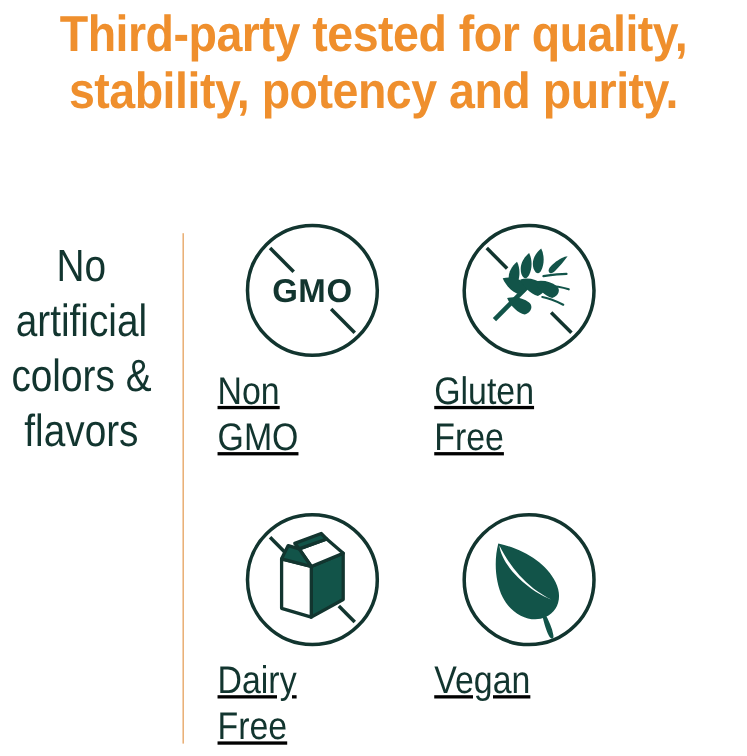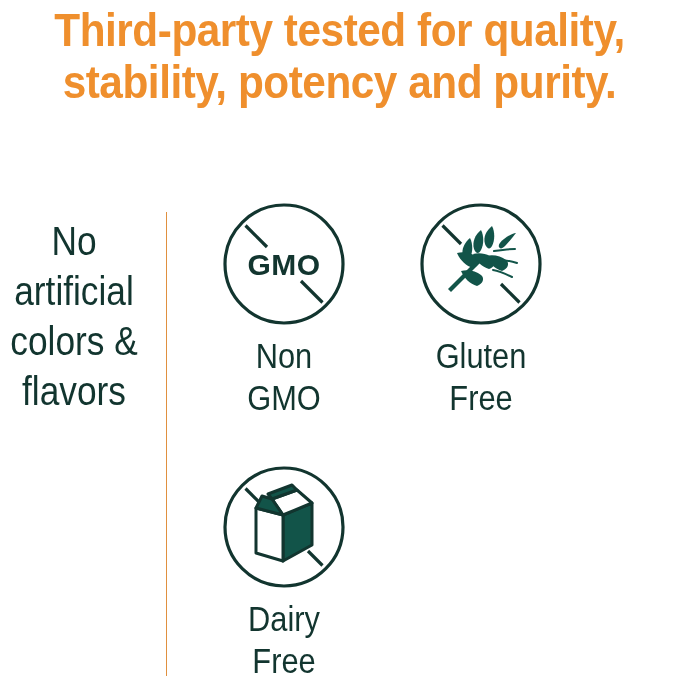--- a/index.html
+++ b/index.html
@@ -70,21 +70,21 @@
   .badge-grid {
     position: absolute;
     left: 186px;
     top: 200px;
     width: 470px;
     height: 487px;
   }
   .badge {
     position: absolute;
     width: 196px;
-    text-align: center;
+    text-decoration: underline;
   }
   .badge-r1 { top: 0px; }
   .badge-r2 { top: 263px; }
   .badge-c1 { left: 0px; }
   .badge-c2 { left: 197px; }
 
   .badge-icon {
     display: block;
     margin: 0 auto;
     width: 128px;
@@ -185,14 +185,38 @@
 
         <path d="M52 36 L77 27 L72 22 L48 31 Z" fill="#125449" stroke="#12352f" stroke-width="3" stroke-linejoin="round"></path>
       </g>
     </svg>
     <div class="badge-label">
       <span class="lbl-line">Dairy</span>
       <span class="lbl-line">Free</span>
     </div>
   </div>
 
+  <div class="badge badge-r2 badge-c2">
+    <svg class="badge-icon" viewBox="0 0 128 128">
+      <circle cx="64" cy="64" r="59" fill="none" stroke="#12352f" stroke-width="3.2"></circle>
+      <g fill="#125449">
+
+        <path d="M36 31
+                 C58 36 79 48 88 66
+                 C95 80 90 93 79 98
+                 C66 104 48 96 40 80
+                 C33 66 32 46 36 31 Z"></path>
+
+        <path d="M37 33
+                 C44 47 54 61 68 72
+                 C75 77 80 80 84 82
+                 C76 79 64 72 54 62
+                 C44 52 38 42 37 33 Z" fill="#ffffff"></path>
+
+        <path d="M78 94 C82 101 85 108 86 114 C87 118 84 119 82 115 C79 109 77 101 76 96 Z"></path>
+      </g>
+    </svg>
+    <div class="badge-label">
+      <span class="lbl-line">Vegan</span>
+    </div>
+  </div>
 
 </div>
 
 </body></html>

